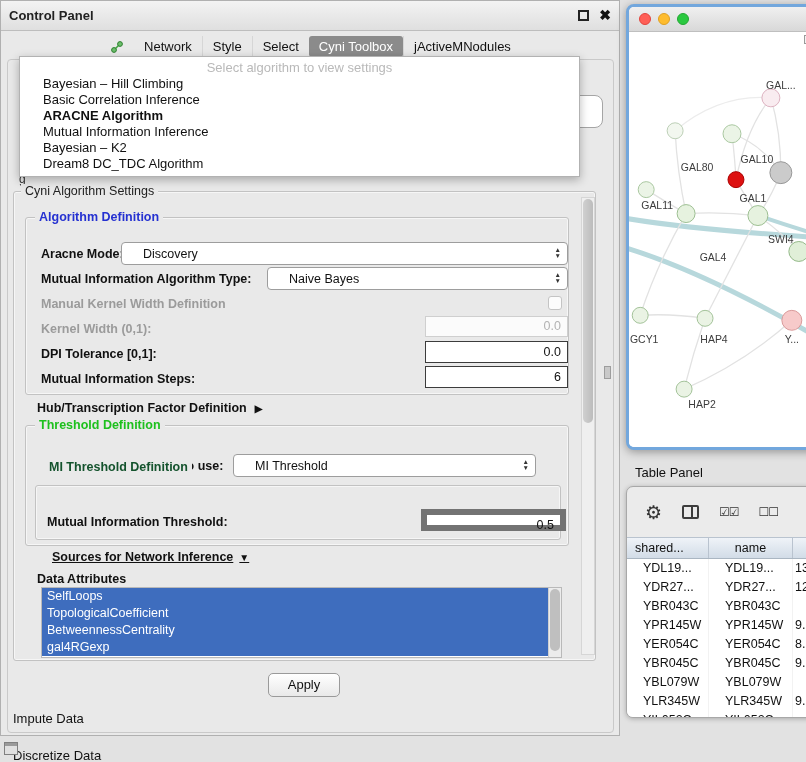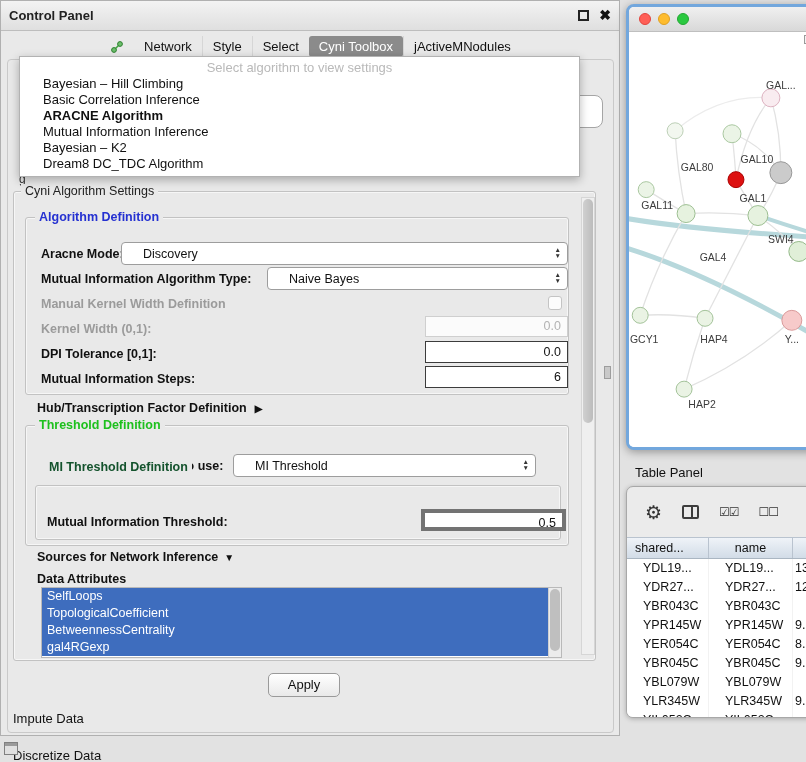--- a/index.html
+++ b/index.html
@@ -74,21 +74,21 @@
     font-size: 12.5px; display: flex; align-items: center; padding-left: 21px;
   }
   .combo-arrows { position: absolute; right: 6px; top: 4px; display: flex; flex-direction: column; line-height: 6px; font-size: 6.5px; color: #333; }
 
   .checkbox { position: absolute; left: 547px; top: 295px; width: 14px; height: 14px; border: 1px solid #c4c4c4; border-radius: 3px; background: #fcfcfc; }
 
   .field { position: absolute; background: #fff; font-size: 12.5px; text-align: right; padding-right: 6px; }
   #field-kernel { left: 424px; top: 315px; width: 143px; height: 21px; border: 1px solid #cfcfcf; color: #b3b3b3; background: #fbfbfb; line-height: 19px; }
   #field-dpi   { left: 424px; top: 340px; width: 143px; height: 22px; border: 1px solid #3c3c3c; line-height: 20px; }
   #field-steps { left: 424px; top: 365px; width: 143px; height: 22px; border: 1px solid #3c3c3c; line-height: 20px; }
-  #field-mi    { left: 420px; top: 508px; width: 145px; height: 22px; border: 4px solid #737373; line-height: 20px; }
+  #field-mi    { left: 420px; top: 508px; width: 145px; height: 22px; border: 6px solid #737373; line-height: 20px; }
 
   .settings-scroll { position: absolute; left: 580px; top: 196px; width: 14px; height: 458px; background: #efefef; border: 1px solid #d6d6d6; }
   .settings-scroll .thumb { margin: 1px; height: 224px; background: linear-gradient(90deg,#d0d0d0,#bcbcbc); border-radius: 7px; }
 
   .attr-list { position: absolute; left: 40px; top: 586px; width: 521px; height: 71px; background: #fff; border: 1px solid #b9b9b9; overflow: hidden; }
   .attr-item { height: 17px; line-height: 17px; background: #3e6dbe; color: #fff; font-size: 12.5px; padding-left: 5px; margin-right: 13px; white-space: nowrap; }
   .list-scroll { position: absolute; right: 0; top: 0; width: 13px; height: 100%; background: #ececec; border-left: 1px solid #d0d0d0; }
   .list-scroll .thumb { margin: 1px; height: 62px; background: #bfbfbf; border-radius: 6px; }
 
   .apply-btn {
@@ -245,21 +245,21 @@
         <span>▼</span>
       </span>
   </div>
 
   <span class="group-title t-mi">MI Threshold Definition</span>
   <div class="groupbox box-mi"></div>
 
   <span class="lbl" style="left:46px; top:514px;">Mutual Information Threshold:</span>
   <div class="field" id="field-mi">0.5</div>
 
-  <span class="lbl" style="left:36px; top:549px;">
+  <span class="lbl" style="left:51px; top:549px;text-decoration:underline;">
     <span>Sources for Network Inference</span><span class="arrow-down">▼</span>
   </span>
   <span class="lbl" style="left:36px; top:571px;">Data Attributes</span>
 
   <div class="attr-list">
     <div class="attr-item">SelfLoops</div>
     <div class="attr-item">TopologicalCoefficient</div>
     <div class="attr-item">BetweennessCentrality</div>
     <div class="attr-item">gal4RGexp</div>
     <div class="list-scroll">

